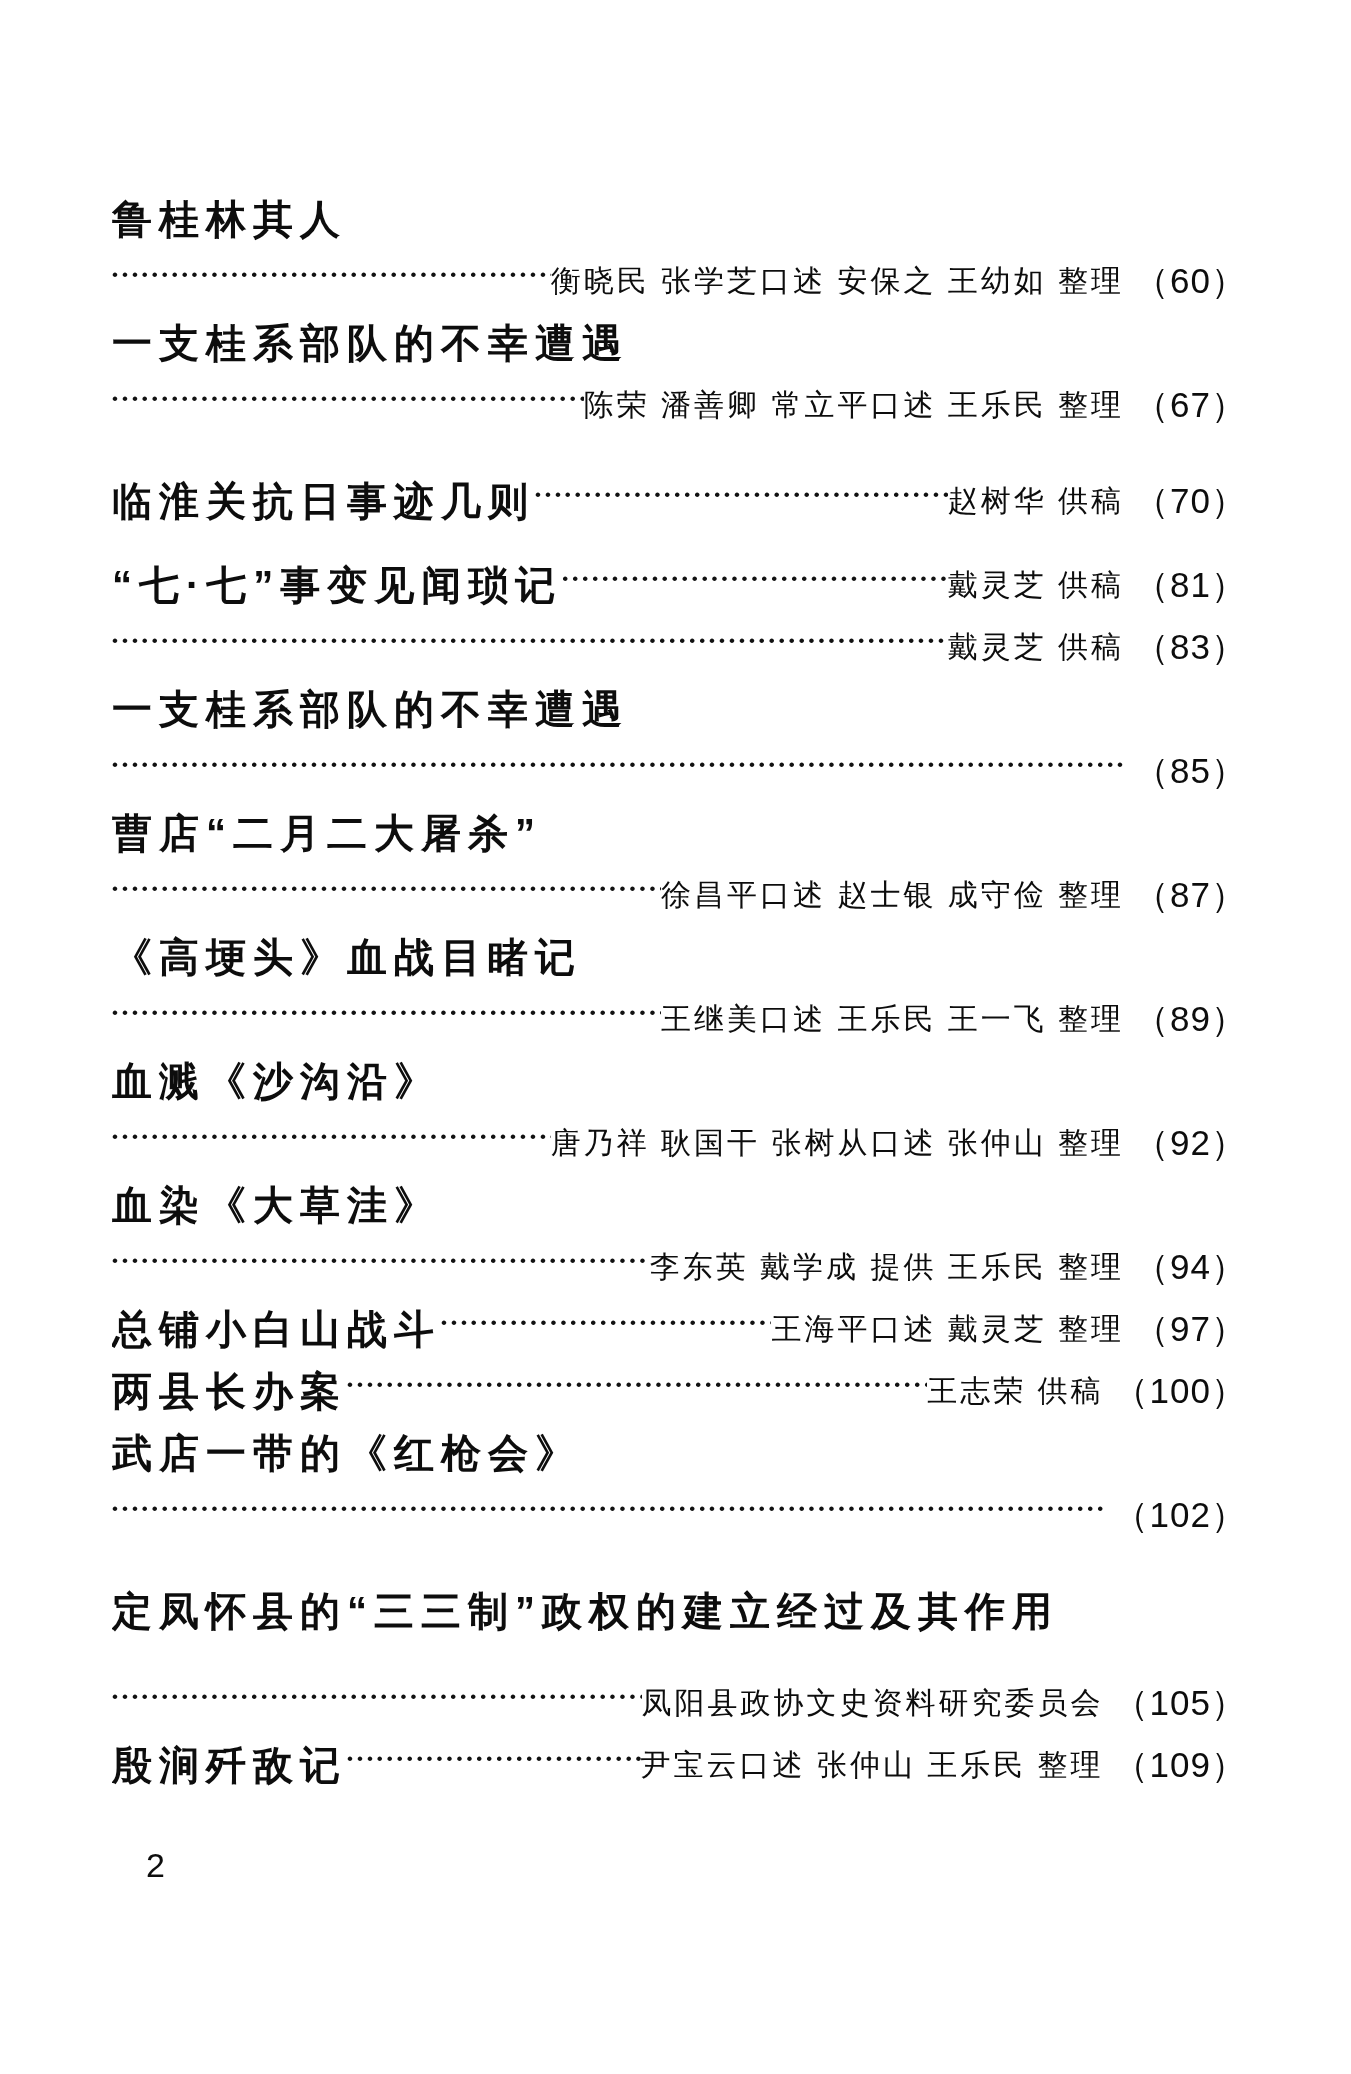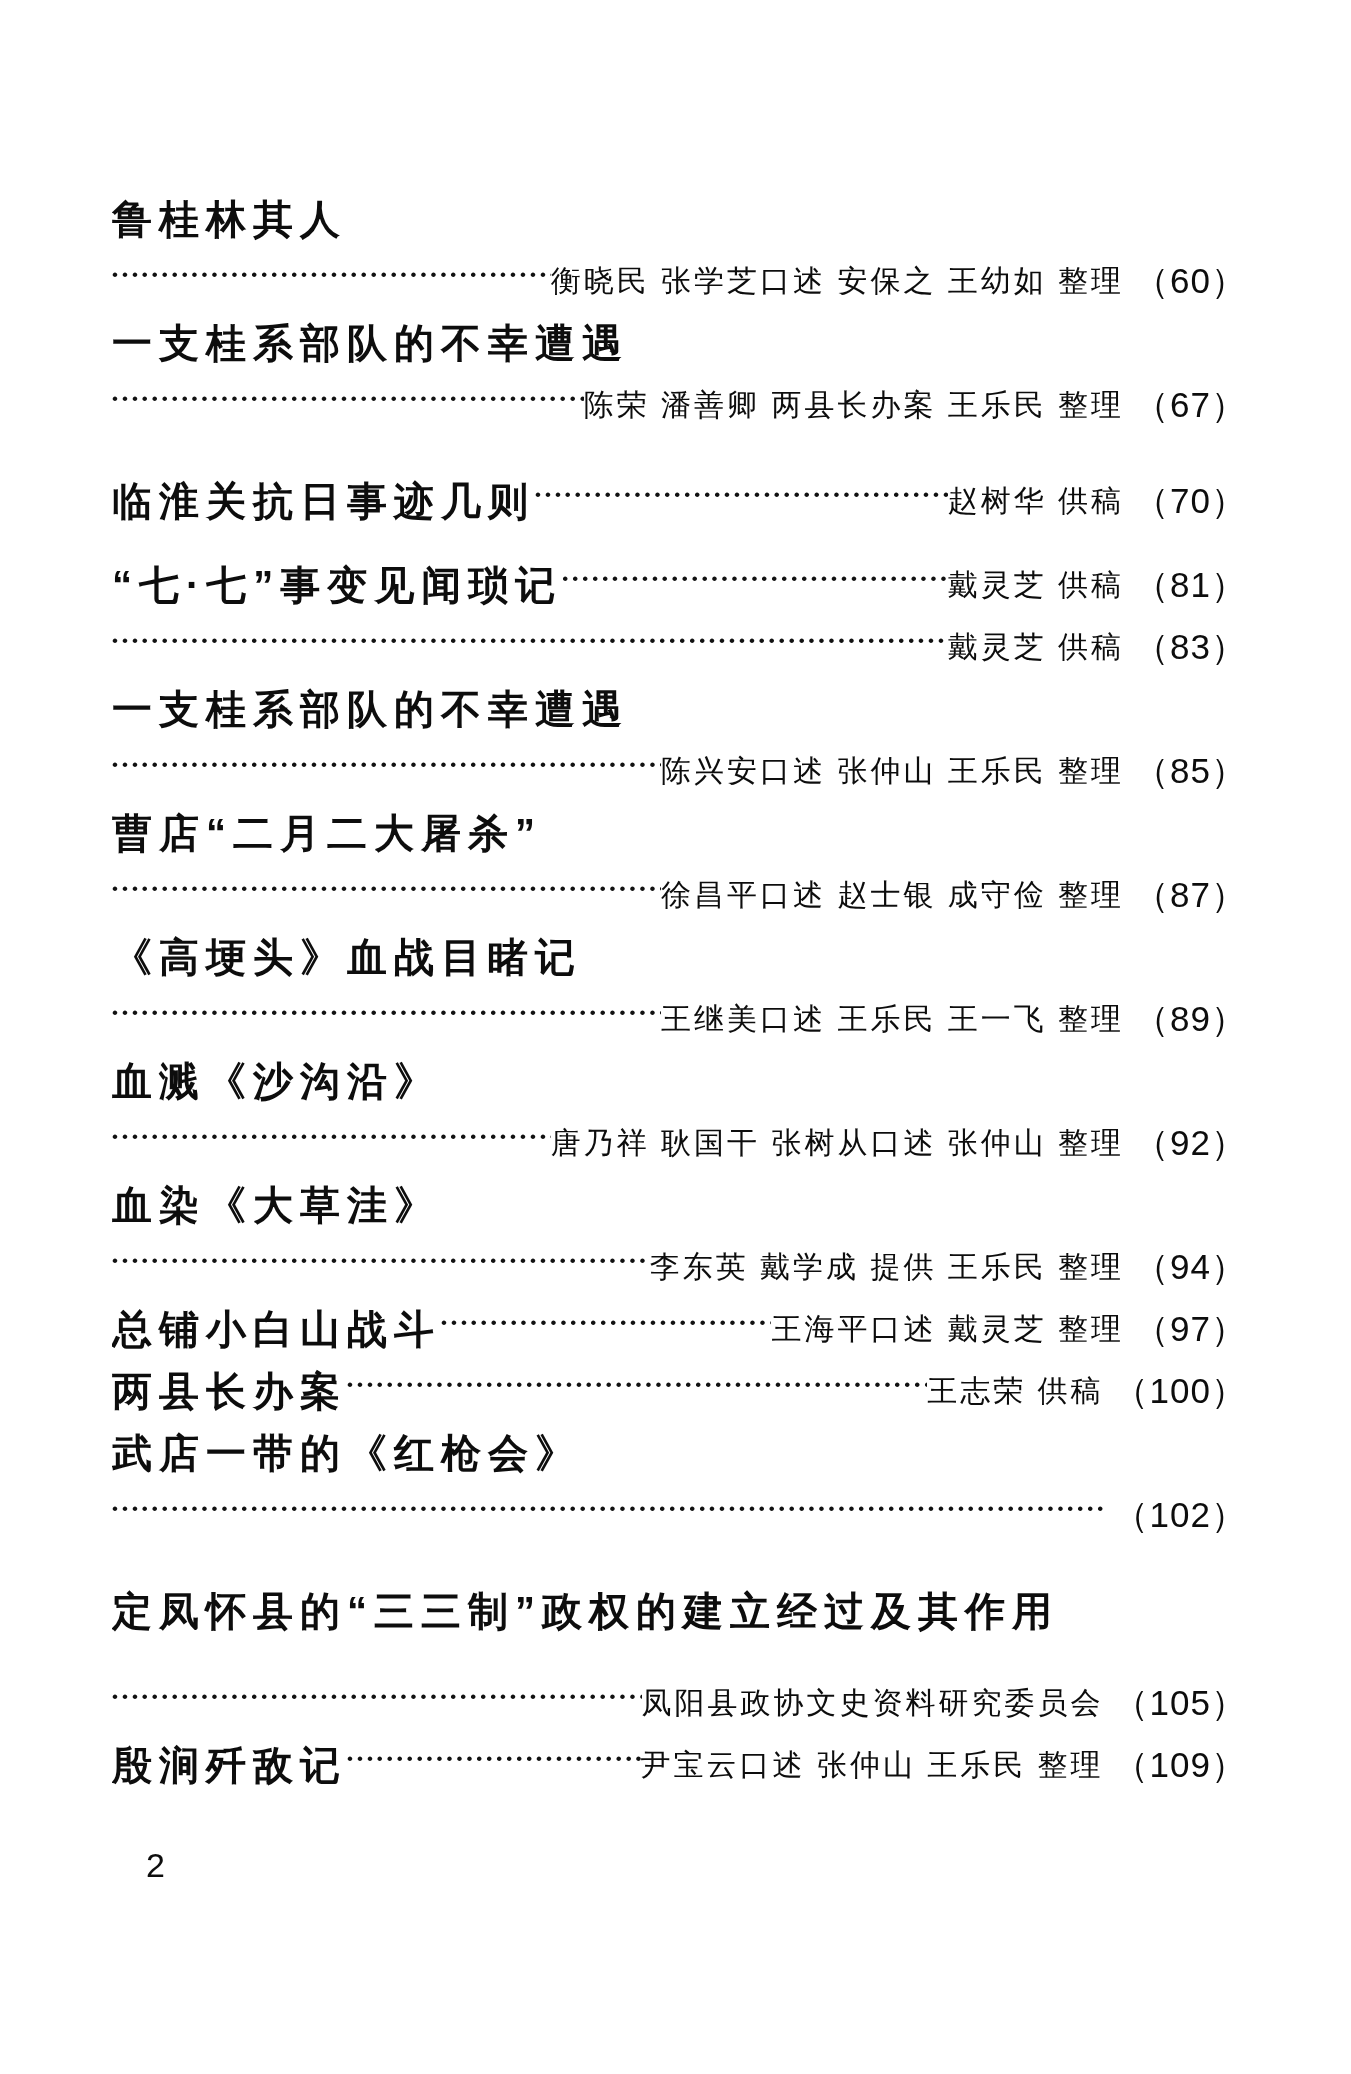--- a/index.html
+++ b/index.html
@@ -83,21 +83,21 @@
           <span class="author-text">衡晓民 张学芝口述 安保之 王幼如 整理</span>
           <span class="page-num">（60）</span>
         </div>
       </div>
       <div class="entry">
         <div class="line">
           <span class="title-text">一支桂系部队的不幸遭遇</span>
         </div>
         <div class="line">
           <span class="dots">••••••••••••••••••••••••••••••••••••••••••••••••••••••••••••••••••••••••••••••••••••••••••••••••••••••••••••••••••••••••</span>
-          <span class="author-text">陈荣 潘善卿 两县长办案 王乐民 整理</span>
+          <span class="author-text">陈荣 潘善卿 常立平口述 王乐民 整理</span>
           <span class="page-num">（67）</span>
         </div>
       </div>
       <div class="entry gap-lg">
         <div class="line">
           <span class="title-text">临淮关抗日事迹几则</span>
           <span class="dots">••••••••••••••••••••••••••••••••••••••••••••••••••••••••••••••••••••••••••••••••••••••••••••••••••••••••••••••••••••••••</span>
           <span class="author-text">赵树华 供稿</span>
           <span class="page-num">（70）</span>
         </div>
@@ -116,21 +116,20 @@
           <span class="author-text">戴灵芝 供稿</span>
           <span class="page-num">（83）</span>
         </div>
       </div>
       <div class="entry">
         <div class="line">
           <span class="title-text">一支桂系部队的不幸遭遇</span>
         </div>
         <div class="line">
           <span class="dots">••••••••••••••••••••••••••••••••••••••••••••••••••••••••••••••••••••••••••••••••••••••••••••••••••••••••••••••••••••••••</span>
-          <span class="author-text">陈兴安口述 张仲山 王乐民 整理</span>
           <span class="page-num">（85）</span>
         </div>
       </div>
       <div class="entry">
         <div class="line">
           <span class="title-text">曹店“二月二大屠杀”</span>
         </div>
         <div class="line">
           <span class="dots">••••••••••••••••••••••••••••••••••••••••••••••••••••••••••••••••••••••••••••••••••••••••••••••••••••••••••••••••••••••••</span>
           <span class="author-text">徐昌平口述 赵士银 成守俭 整理</span>

